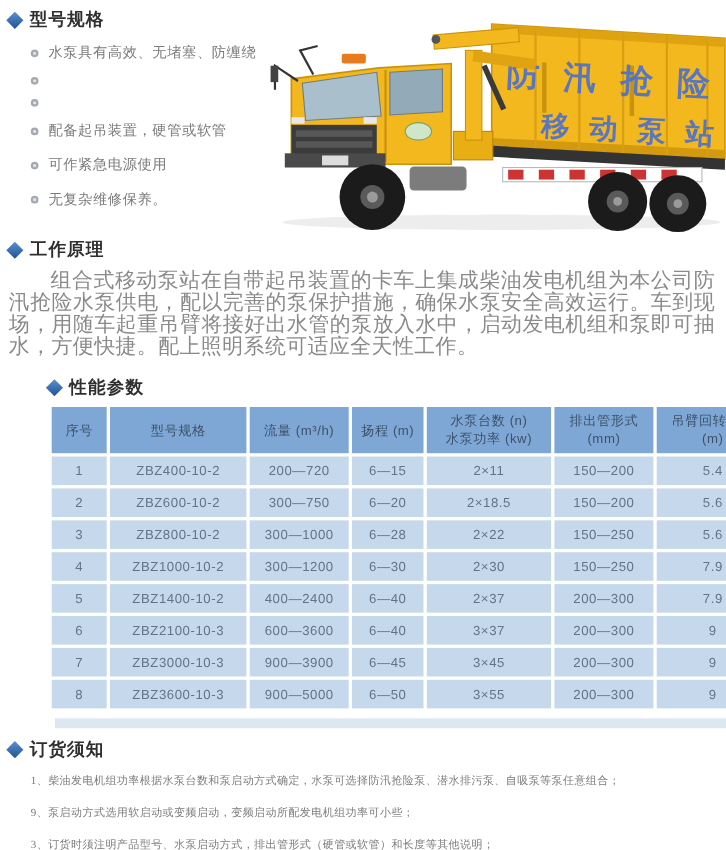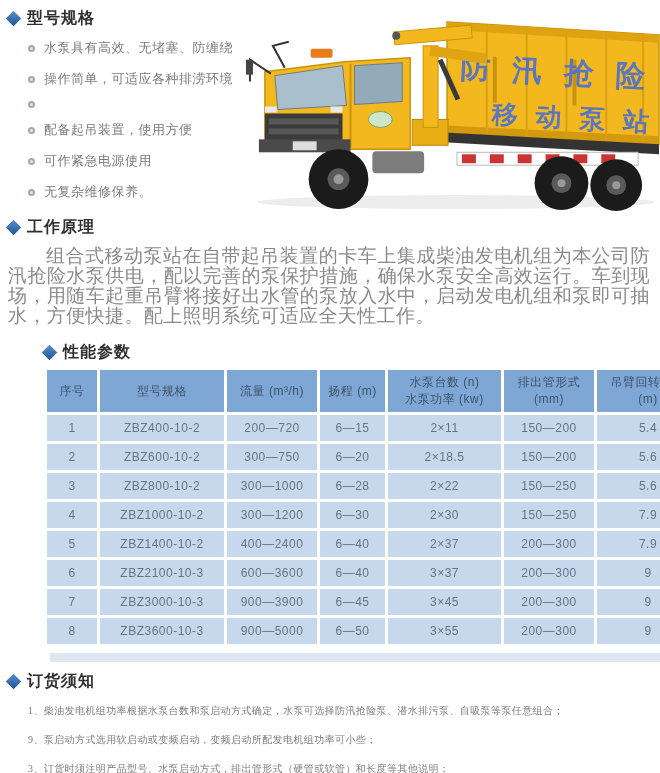--- a/index.html
+++ b/index.html
@@ -82,28 +82,27 @@
         <span class="diamond"></span>
         <span class="sec-title">型号规格</span>
       </div>
       <ul class="feat-list">
           <li class="feat-item">
             <span class="ring"></span>
             <span class="feat-text">水泵具有高效、无堵塞、防缠绕</span>
           </li>
           <li class="feat-item">
             <span class="ring"></span>
-            <span class="feat-text">操作简单，可适应各种排涝环境</span>
-          </li>
-          <li class="feat-item">
-            <span class="ring"></span>
-          </li>
-          <li class="feat-item">
-            <span class="ring"></span>
-            <span class="feat-text">配备起吊装置，使用方便</span>
+          </li>
+          <li class="feat-item">
+            <span class="ring"></span>
+          </li>
+          <li class="feat-item">
+            <span class="ring"></span>
+            <span class="feat-text">配备起吊装置，硬管或软管</span>
           </li>
           <li class="feat-item">
             <span class="ring"></span>
             <span class="feat-text">可作紧急电源使用</span>
           </li>
           <li class="feat-item">
             <span class="ring"></span>
             <span class="feat-text">无复杂维修保养。</span>
           </li>
         </ul>

